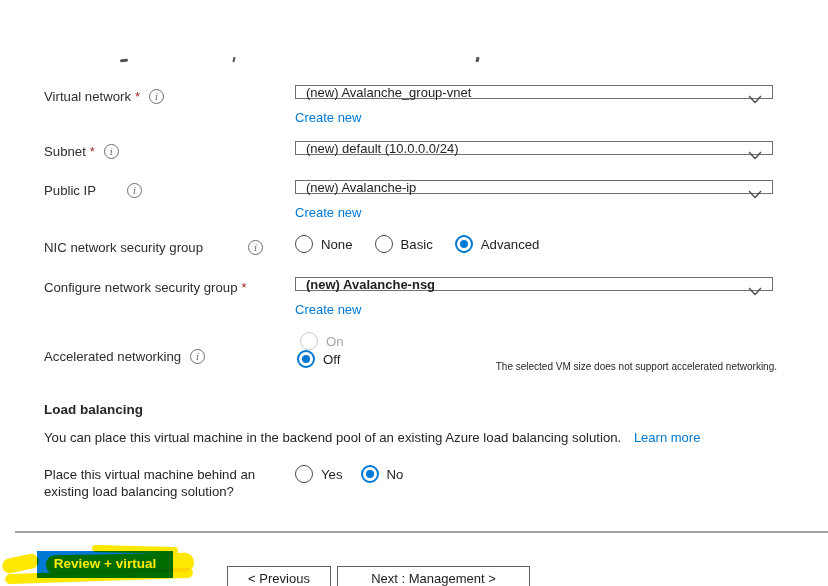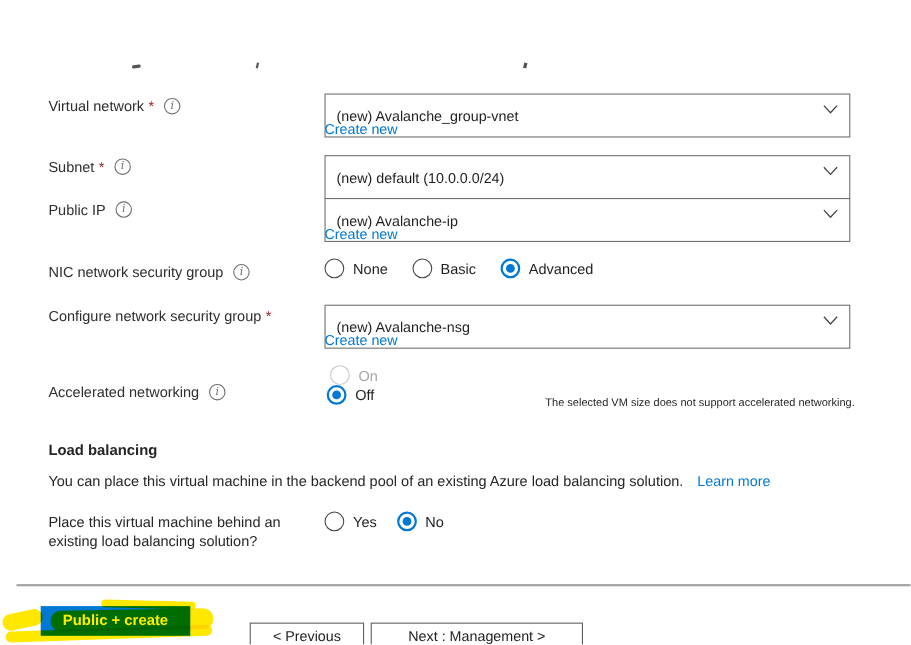--- a/index.html
+++ b/index.html
@@ -48,21 +48,21 @@
     font-size: 10px;
     font-family: "DejaVu Serif", serif;
     font-style: italic;
     margin-left: 9px;
     cursor: default;
   }
 
   .select {
     left: 295px;
     width: 478px;
-    height: 40px;
+    height: 14px;
     border: 1px solid #717171;
     background: #fff;
     display: flex;
     align-items: center;
     padding: 0 32px 0 10px;
     font-size: 13px;
     color: #1f1f1f;
     cursor: pointer;
   }
   .select .chev {
@@ -222,35 +222,35 @@
   </div>
   <div class="abs select" style="top:141px;">
     <span>(new) default (10.0.0.0/24)</span>
     <span class="chev">
       <svg width="14" height="9" viewBox="0 0 14 9">
           <path d="M1 1 L7 7.5 L13 1" stroke="#444" stroke-width="1.2" fill="none"></path>
         </svg>
     </span>
   </div>
 
-  <div class="abs field-label" style="top:183px;">
+  <div class="abs field-label" style="top:183px;gap:22px;">
     <span>Public IP</span>
     <span class="info-icon">i</span>
   </div>
   <div class="abs select" style="top:180px;">
     <span>(new) Avalanche-ip</span>
     <span class="chev">
       <svg width="14" height="9" viewBox="0 0 14 9">
           <path d="M1 1 L7 7.5 L13 1" stroke="#444" stroke-width="1.2" fill="none"></path>
         </svg>
     </span>
   </div>
   <div class="abs link" style="top:205px;">Create new</div>
 
-  <div class="abs field-label" style="top:240px;">
+  <div class="abs field-label" style="top:240px;gap:36px;">
     <span>NIC network security group</span>
     <span class="info-icon">i</span>
   </div>
   <div class="abs radio-row" style="top:235px;">
     <span class="radio-opt">
       <span class="radio-circle"></span>
       <span class="radio-label">None</span>
     </span>
     <span class="radio-opt">
       <span class="radio-circle"></span>
@@ -259,21 +259,21 @@
     <span class="radio-opt">
       <span class="radio-circle sel"></span>
       <span class="radio-label">Advanced</span>
     </span>
   </div>
 
   <div class="abs field-label" style="top:280px;">
     <span>Configure network security group</span>
     <span class="req">*</span>
   </div>
-  <div class="abs select" style="top:277px;">
+  <div class="abs select" style="top:277px;font-weight:bold;">
     <span>(new) Avalanche-nsg</span>
     <span class="chev">
       <svg width="14" height="9" viewBox="0 0 14 9">
           <path d="M1 1 L7 7.5 L13 1" stroke="#444" stroke-width="1.2" fill="none"></path>
         </svg>
     </span>
   </div>
   <div class="abs link" style="top:302px;">Create new</div>
 
   <div class="abs field-label" style="top:349px;">
@@ -307,21 +307,21 @@
     <span class="radio-opt">
       <span class="radio-circle sel"></span>
       <span class="radio-label">No</span>
     </span>
   </div>
 
   <div class="abs divider"></div>
 
   <div class="abs hl-wrap">
     <div class="btn-primary">
-      <span class="lbl">Public + create</span>
+      <span class="lbl">Review + virtual</span>
     </div>
     <div class="hl hl-top"></div>
     <div class="hl hl-main"></div>
     <div class="hl hl-bottom"></div>
     <div class="hl hl-left"></div>
   </div>
 
   <div class="abs btn-secondary" style="left:227px; width:104px;">&lt; Previous</div>
   <div class="abs btn-secondary" style="left:337px; width:193px;">Next : Management &gt;</div>
 

